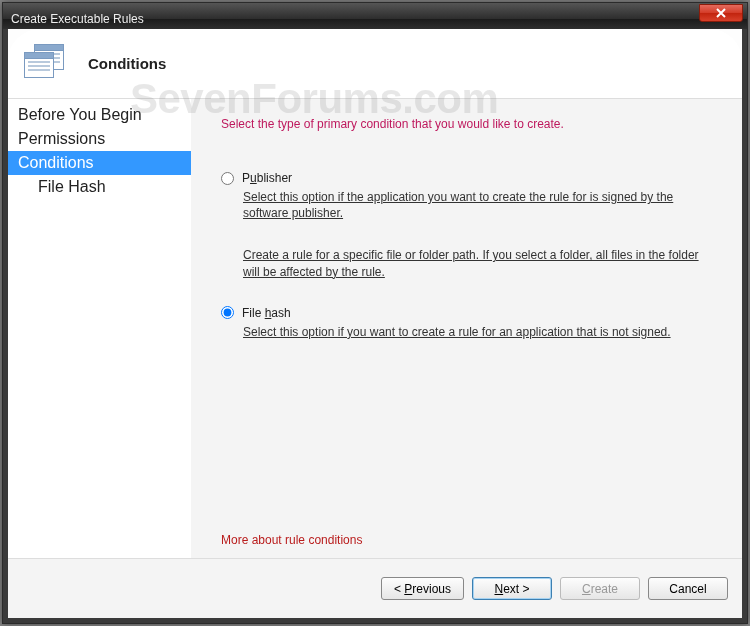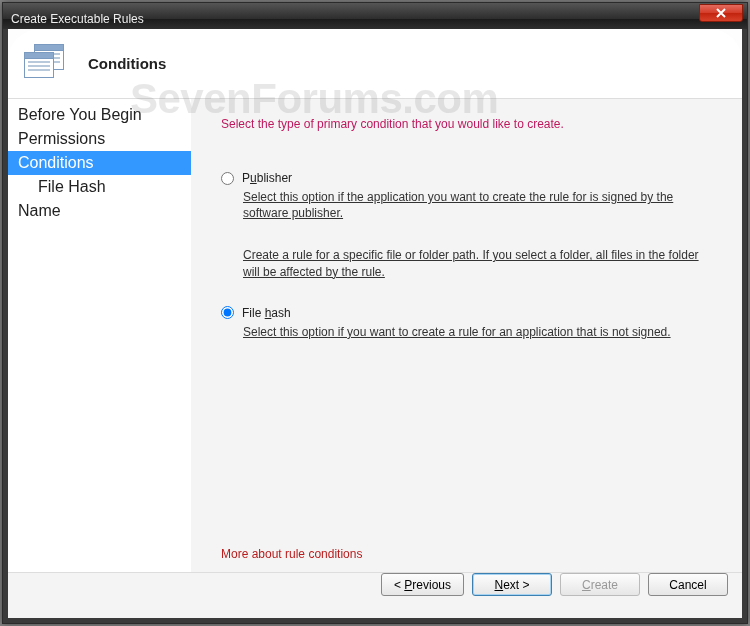--- a/index.html
+++ b/index.html
@@ -139,24 +139,25 @@
   line-height: 1.35;
   text-decoration: underline;
 }
 .more-link {
   color: #b91c1c;
   margin-top: auto;
   margin-bottom: 1px;
   cursor: pointer;
 }
 .footer {
-  height: 46px;
+  height: 60px;
   border-top: 1px solid #ddd;
   background: #f4f4f4;
   display: flex;
+  align-items: center;
   justify-content: flex-end;
   padding-right: 14px;
   gap: 8px;
 }
 .btn {
   min-width: 80px;
   height: 23px;
   padding: 0 12px;
   background: linear-gradient(to bottom, #fdfdfd, #e6e6e6);
   border: 1px solid #888;
@@ -207,21 +208,20 @@
         </div>
         <div class="header-title">Conditions</div>
       </div>
       <div class="body">
         <div class="watermark">SevenForums.com</div>
         <div class="sidebar">
           <div class="sidebar-item">Before You Begin</div>
           <div class="sidebar-item">Permissions</div>
           <div class="sidebar-item selected">Conditions</div>
           <div class="sidebar-item sub">File Hash</div>
-          <div class="sidebar-item">Name</div>
         </div>
         <div class="main">
           <div class="intro">Select the type of primary condition that you would like to create.</div>
 
           <div class="option">
             <label class="option-head">
               <input type="radio" name="cond" style="">
               <span class="option-label"><span>P</span><span class="ul">u</span><span>blisher</span></span>
             </label>
             <div class="option-desc">Select this option if the application you want to create the rule for is signed by the software publisher.</div>

